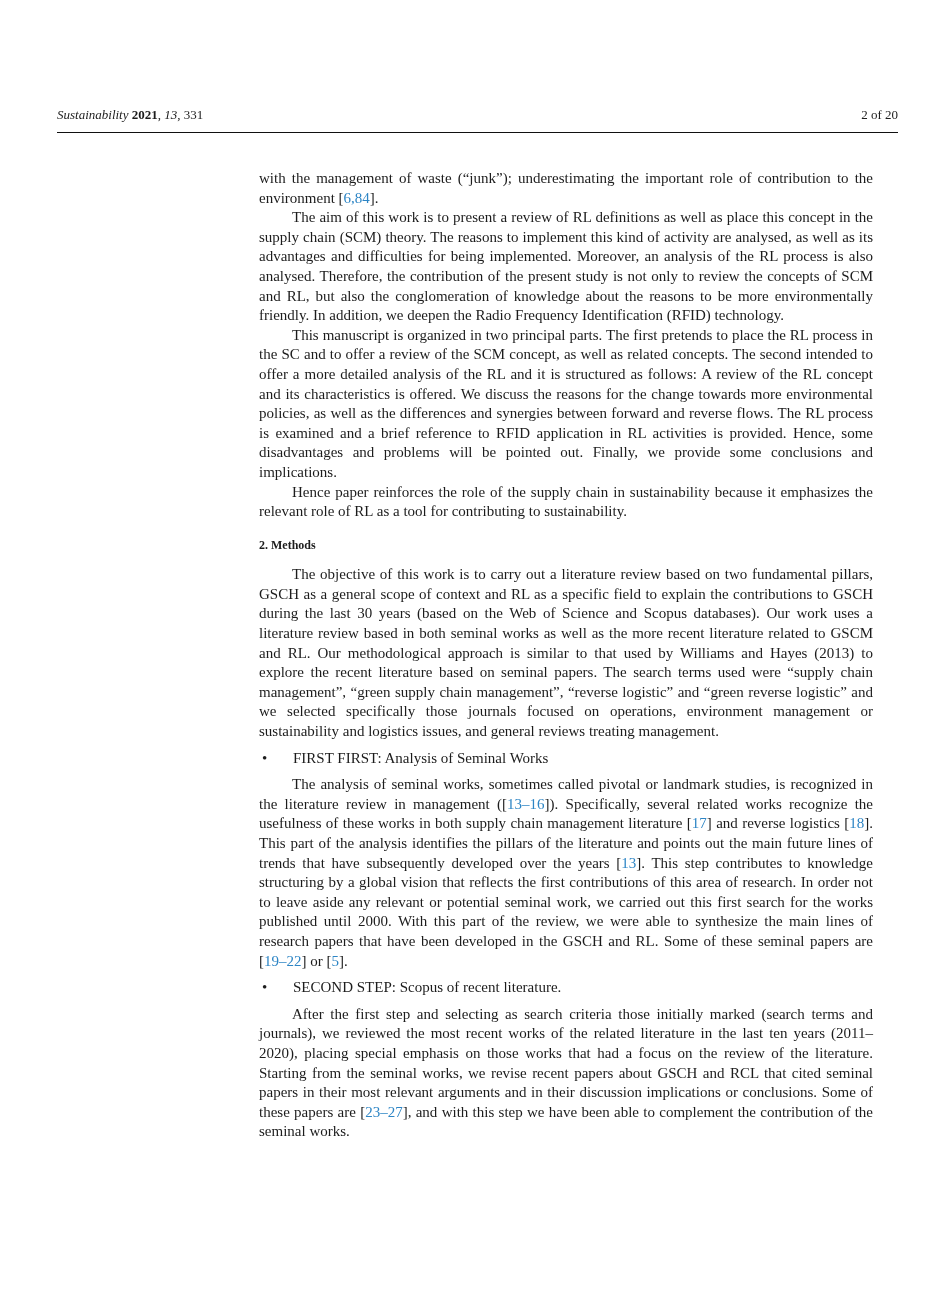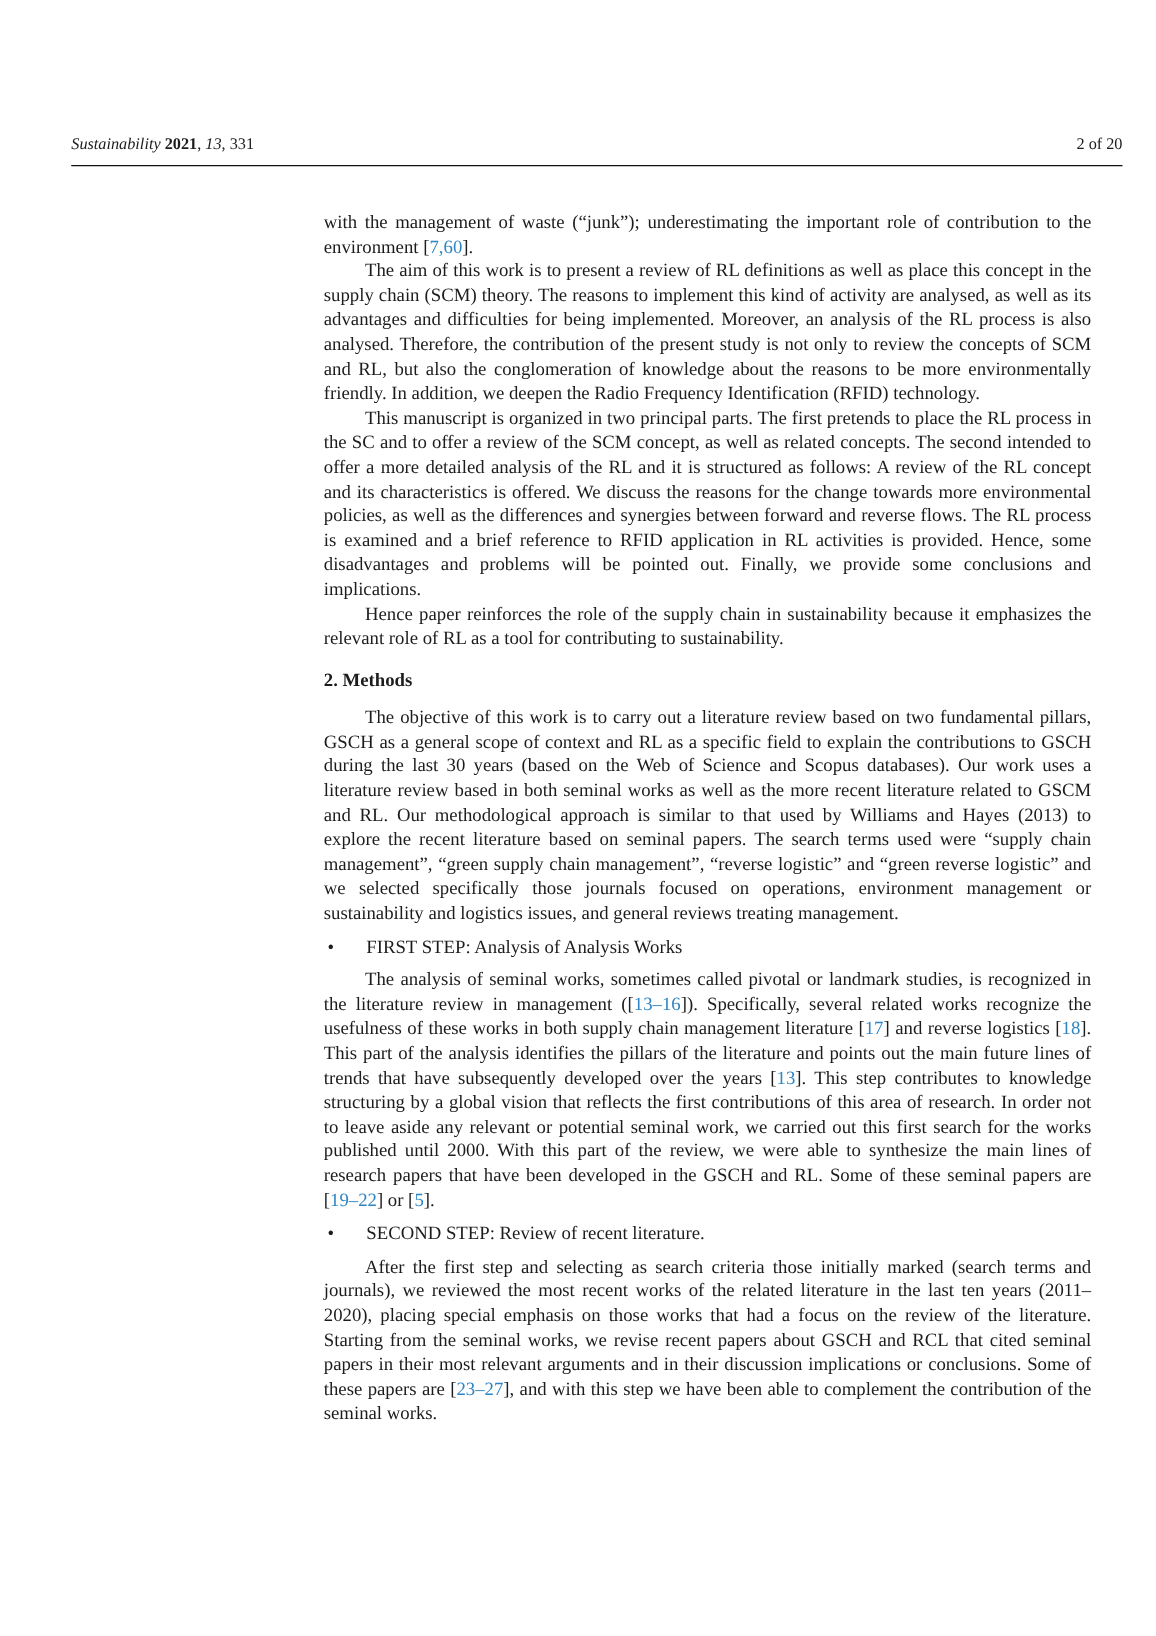--- a/index.html
+++ b/index.html
@@ -44,21 +44,21 @@
     width: 614px;
     top: 142px;
     font-size: 15px;
     line-height: 19.6px;
     text-align: justify;
   }
   .para { margin: 0; }
   .para.indent { text-indent: 33px; }
   .heading {
     font-weight: bold;
-    font-size: 15px;
+    font-size: 12px;
     margin: 14px 0 10px 0;
     text-align: left;
   }
   .bullet-item {
     position: relative;
     padding-left: 34px;
     margin: 7px 0;
     text-align: left;
   }
   .bullet-marker {
@@ -74,24 +74,24 @@
 </head>
 <body>
 
 <div class="page" style="--bg: #ffffff; --ink: #1c1c1c; --cite: #2d85c5;">
   <header class="page-header">
     <div class="header-left"><span class="italic">Sustainability</span><span> </span><span class="bold">2021</span><span>, </span><span class="italic">13</span><span>, 331</span></div>
     <div class="header-right">2 of 20</div>
   </header>
   <div class="header-rule" style="border-top-color: rgb(17, 17, 17);"></div>
   <main class="body-column">
-      <p class="para"><span>with the management of waste (“junk”); underestimating the important role of contribution to the environment [</span><span class="cite">7,60</span><span>].</span></p>
+      <p class="para"><span>with the management of waste (“junk”); underestimating the important role of contribution to the environment [</span><span class="cite">6,84</span><span>].</span></p>
       <p class="para indent"><span>The aim of this work is to present a review of RL definitions as well as place this concept in the supply chain (SCM) theory. The reasons to implement this kind of activity are analysed, as well as its advantages and difficulties for being implemented. Moreover, an analysis of the RL process is also analysed. Therefore, the contribution of the present study is not only to review the concepts of SCM and RL, but also the conglomeration of knowledge about the reasons to be more environmentally friendly. In addition, we deepen the Radio Frequency Identification (RFID) technology.</span></p>
       <p class="para indent"><span>This manuscript is organized in two principal parts. The first pretends to place the RL process in the SC and to offer a review of the SCM concept, as well as related concepts. The second intended to offer a more detailed analysis of the RL and it is structured as follows: A review of the RL concept and its characteristics is offered. We discuss the reasons for the change towards more environmental policies, as well as the differences and synergies between forward and reverse flows. The RL process is examined and a brief reference to RFID application in RL activities is provided. Hence, some disadvantages and problems will be pointed out. Finally, we provide some conclusions and implications.</span></p>
       <p class="para indent"><span>Hence paper reinforces the role of the supply chain in sustainability because it emphasizes the relevant role of RL as a tool for contributing to sustainability.</span></p>
       <h2 class="heading"><span>2. Methods</span></h2>
       <p class="para indent"><span>The objective of this work is to carry out a literature review based on two fundamental pillars, GSCH as a general scope of context and RL as a specific field to explain the contributions to GSCH during the last 30 years (based on the Web of Science and Scopus databases). Our work uses a literature review based in both seminal works as well as the more recent literature related to GSCM and RL. Our methodological approach is similar to that used by Williams and Hayes (2013) to explore the recent literature based on seminal papers. The search terms used were “supply chain management”, “green supply chain management”, “reverse logistic” and “green reverse logistic” and we selected specifically those journals focused on operations, environment management or sustainability and logistics issues, and general reviews treating management.</span></p>
-      <div class="bullet-item"><span class="bullet-marker">•</span><span>FIRST STEP: Analysis of Analysis Works</span></div>
+      <div class="bullet-item"><span class="bullet-marker">•</span><span>FIRST FIRST: Analysis of Seminal Works</span></div>
       <p class="para indent"><span>The analysis of seminal works, sometimes called pivotal or landmark studies, is recognized in the literature review in management ([</span><span class="cite">13–16</span><span>]). Specifically, several related works recognize the usefulness of these works in both supply chain management literature [</span><span class="cite">17</span><span>] and reverse logistics [</span><span class="cite">18</span><span>]. This part of the analysis identifies the pillars of the literature and points out the main future lines of trends that have subsequently developed over the years [</span><span class="cite">13</span><span>]. This step contributes to knowledge structuring by a global vision that reflects the first contributions of this area of research. In order not to leave aside any relevant or potential seminal work, we carried out this first search for the works published until 2000. With this part of the review, we were able to synthesize the main lines of research papers that have been developed in the GSCH and RL. Some of these seminal papers are [</span><span class="cite">19–22</span><span>] or [</span><span class="cite">5</span><span>].</span></p>
-      <div class="bullet-item"><span class="bullet-marker">•</span><span>SECOND STEP: Review of recent literature.</span></div>
+      <div class="bullet-item"><span class="bullet-marker">•</span><span>SECOND STEP: Scopus of recent literature.</span></div>
       <p class="para indent"><span>After the first step and selecting as search criteria those initially marked (search terms and journals), we reviewed the most recent works of the related literature in the last ten years (2011–2020), placing special emphasis on those works that had a focus on the review of the literature. Starting from the seminal works, we revise recent papers about GSCH and RCL that cited seminal papers in their most relevant arguments and in their discussion implications or conclusions. Some of these papers are [</span><span class="cite">23–27</span><span>], and with this step we have been able to complement the contribution of the seminal works.</span></p>
     </main>
 </div>
 
 </body></html>

